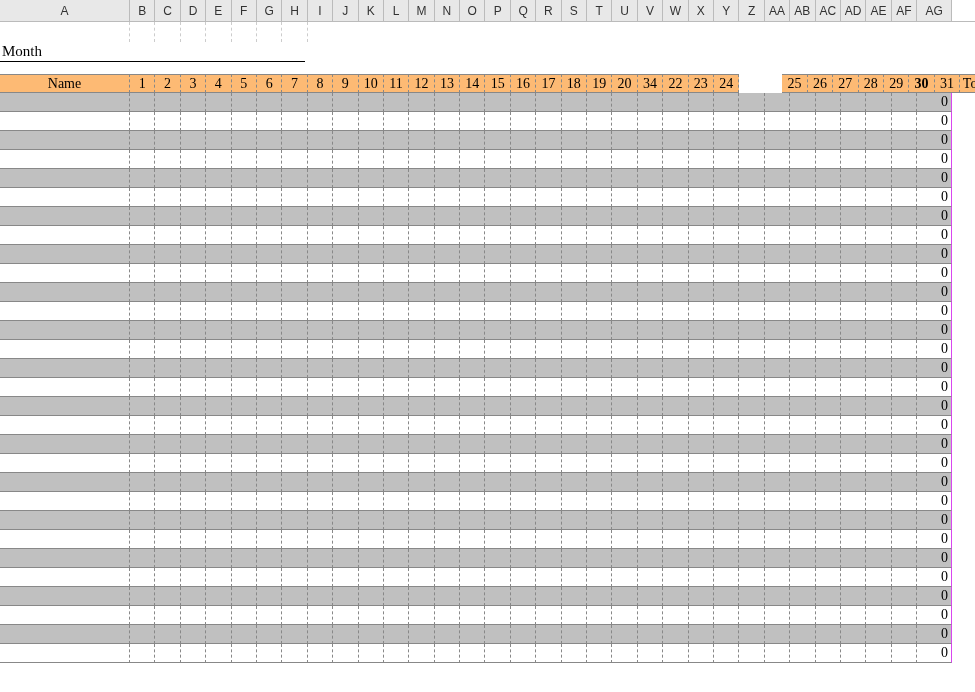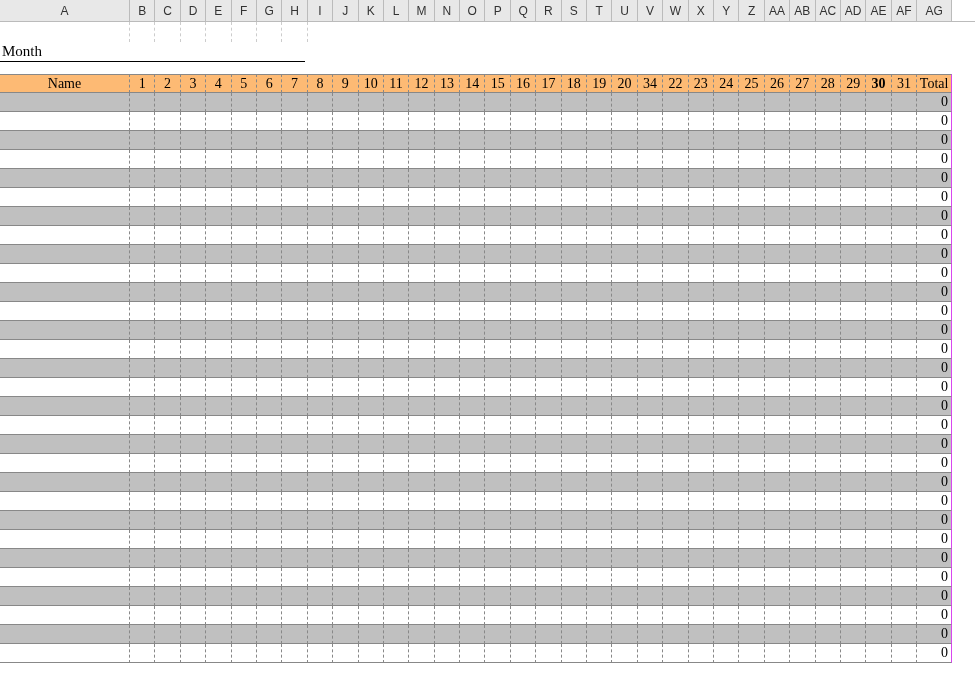--- a/index.html
+++ b/index.html
@@ -188,21 +188,21 @@
         <div class="data-cell day-col header-data" style="border-top: 1px solid rgb(136, 136, 136);">15</div>
         <div class="data-cell day-col header-data" style="border-top: 1px solid rgb(136, 136, 136);">16</div>
         <div class="data-cell day-col header-data" style="border-top: 1px solid rgb(136, 136, 136);">17</div>
         <div class="data-cell day-col header-data" style="border-top: 1px solid rgb(136, 136, 136);">18</div>
         <div class="data-cell day-col header-data" style="border-top: 1px solid rgb(136, 136, 136);">19</div>
         <div class="data-cell day-col header-data" style="border-top: 1px solid rgb(136, 136, 136);">20</div>
         <div class="data-cell day-col header-data" style="border-top: 1px solid rgb(136, 136, 136);">34</div>
         <div class="data-cell day-col header-data" style="border-top: 1px solid rgb(136, 136, 136);">22</div>
         <div class="data-cell day-col header-data" style="border-top: 1px solid rgb(136, 136, 136);">23</div>
         <div class="data-cell day-col header-data" style="border-top: 1px solid rgb(136, 136, 136);">24</div>
-        <div class="data-cell day-col header-data" style="border-top: 1px solid rgb(136, 136, 136);">25</div>
+        <div class="data-cell day-col header-data" style="border-top: 1px solid rgb(136, 136, 136); margin-left: 43px;">25</div>
         <div class="data-cell day-col header-data" style="border-top: 1px solid rgb(136, 136, 136);">26</div>
         <div class="data-cell day-col header-data" style="border-top: 1px solid rgb(136, 136, 136);">27</div>
         <div class="data-cell day-col header-data" style="border-top: 1px solid rgb(136, 136, 136);">28</div>
         <div class="data-cell day-col header-data" style="border-top: 1px solid rgb(136, 136, 136);">29</div>
         <div class="data-cell day-col header-data" style="border-top: 1px solid rgb(136, 136, 136); font-weight: bold;">30</div>
         <div class="data-cell day-col header-data" style="border-top: 1px solid rgb(136, 136, 136);">31</div>
         <div class="data-cell total-col header-data" style="justify-content: center; padding-right: 0px; border-top: 1px solid rgb(136, 136, 136);">Total</div>
       </div>
       <div class="data-row">
         <div class="data-cell name-col shaded"></div>

